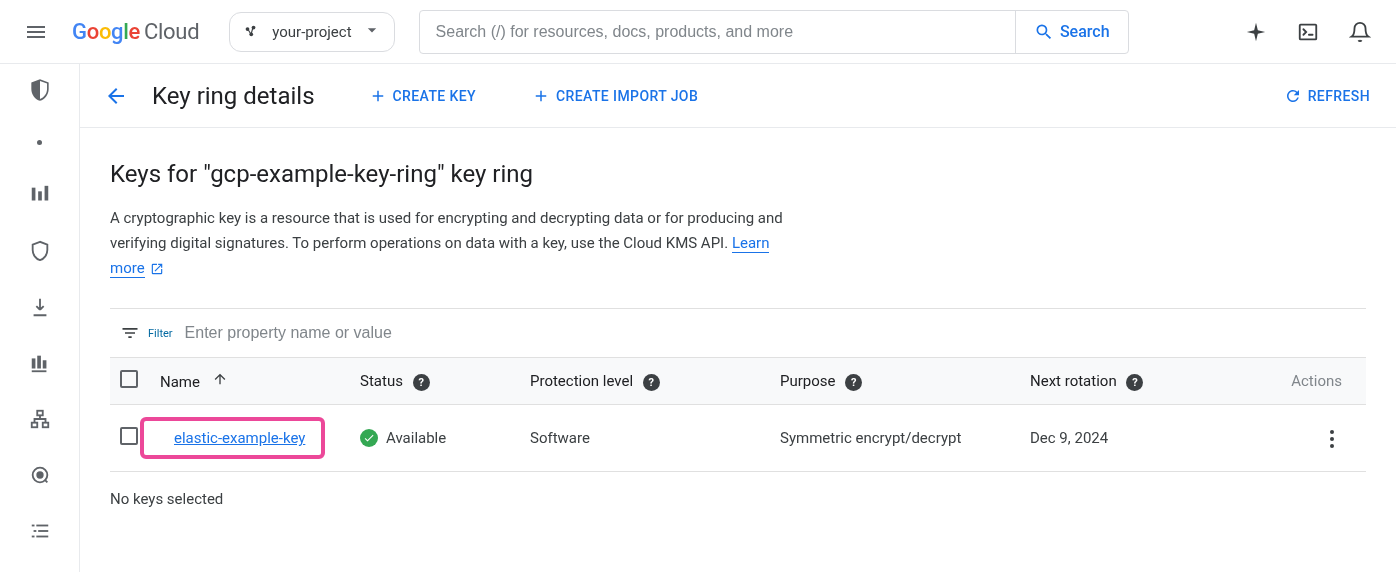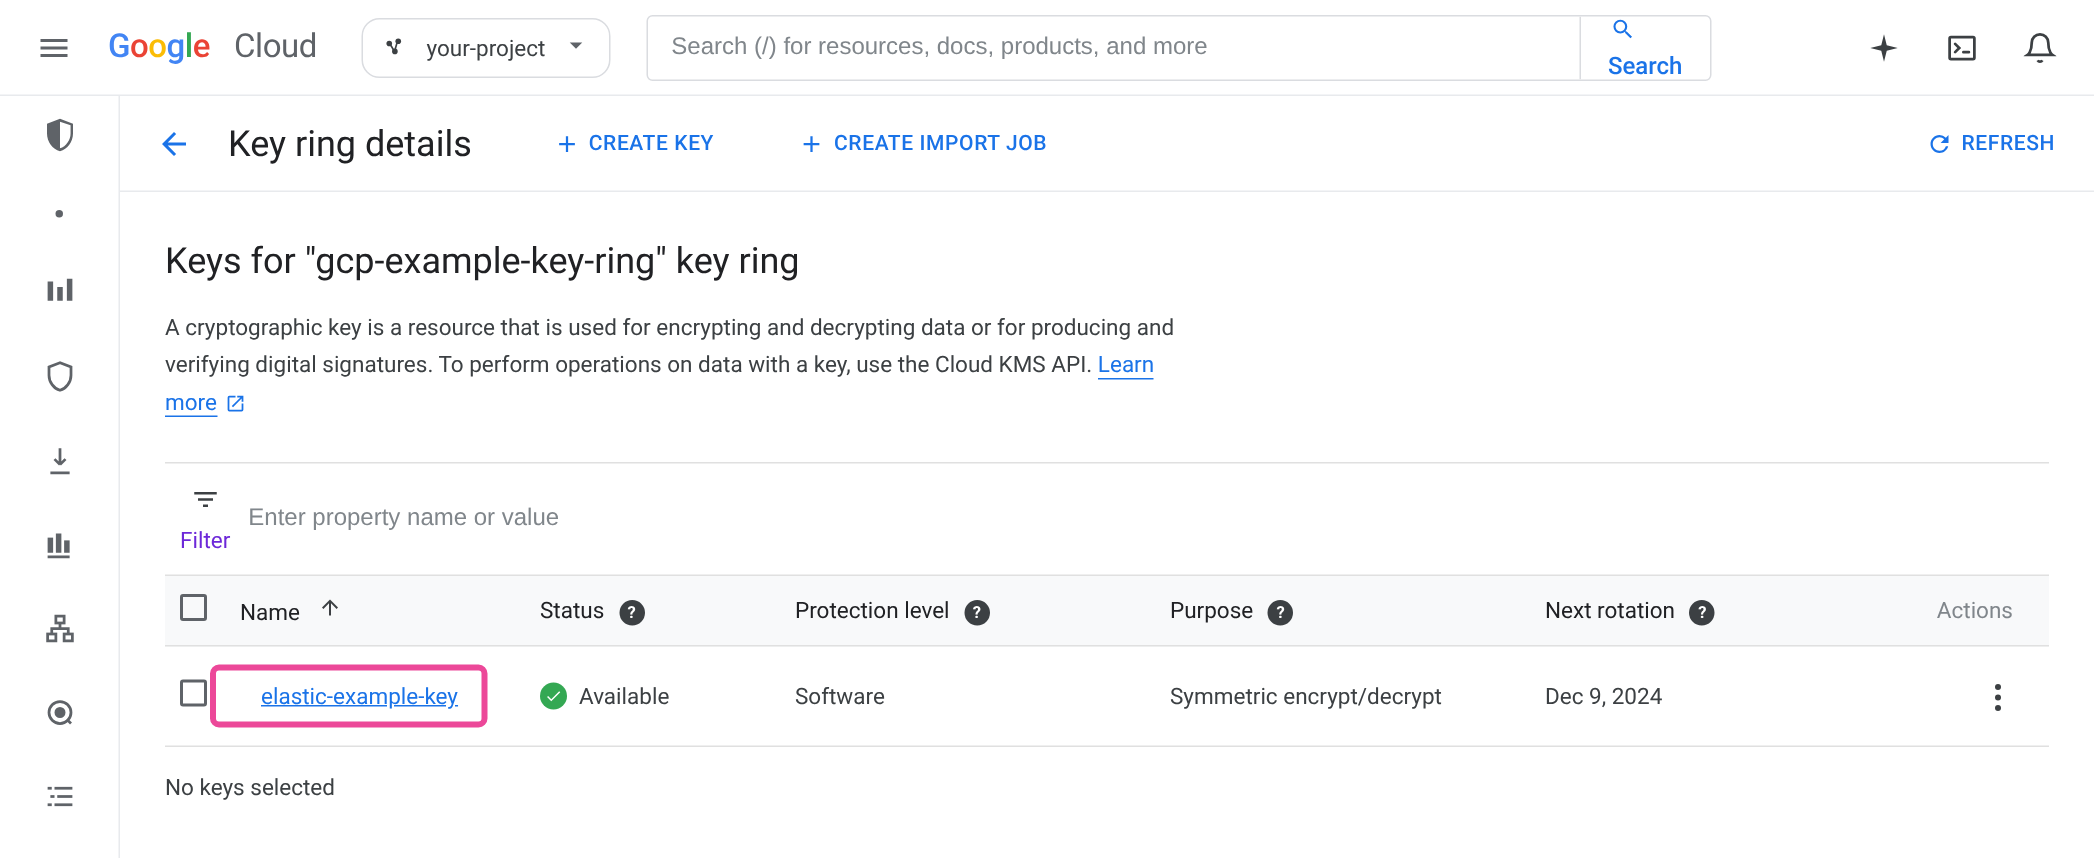--- a/index.html
+++ b/index.html
@@ -4,29 +4,29 @@
 <style>
   * { box-sizing: border-box; margin: 0; padding: 0; }
   body { font-family: 'Google Sans', Roboto, Arial, sans-serif; color: #3c4043; background: #fff; width:1396px; }
   
   
   .topbar { height: 64px; display: flex; align-items: center; padding: 0 12px; border-bottom: 1px solid #e8eaed; gap: 12px; }
   .hamburger { width:48px; height:48px; display:flex; align-items:center; justify-content:center; cursor:pointer; border-radius:50%; }
   .logo { display:flex; align-items:center; font-size:22px; letter-spacing: -0.3px; }
   .logo .g { color:#4285F4;} .logo .o1{color:#EA4335;} .logo .o2{color:#FBBC05;}
   .logo .g2{color:#4285F4;} .logo .l{color:#34A853;} .logo .e{color:#EA4335;}
-  .logo-cloud { color:#5f6368; margin-left:16px; font-weight:400;text-align:center;}
+  .logo-cloud { color:#5f6368; margin-left:4px; font-weight:400;text-align:center;}
   .project-picker { display:flex; align-items:center; border:1px solid #dadce0; border-radius:12px; height:40px; padding:0 12px; cursor:pointer; margin-left:18px; gap:10px;}
   .project-picker .dots { width:20px; height:20px; display:flex; align-items:center; justify-content:center;}
   .project-picker .name { font-size:15px; color:#3c4043; }
   .project-picker .arrow { color:#5f6368; }
   .searchbar { flex:1; display:flex; align-items:center; border:1px solid #dadce0; border-radius:4px; height:44px; margin-left:12px; overflow:hidden; max-width:710px;}
   .searchbar input { flex:1; border:none; outline:none; font-size:16px; padding:0 16px; color:#4c1d95; background:transparent;}
   .searchbar input::placeholder{color:#80868b;}
-  .search-btn { height:100%; border-left:1px solid #dadce0; display:flex; align-items:flex-start; gap:6px; padding:0 18px; color:#1a73e8; font-weight:500; cursor:pointer;flex-direction:column;}
+  .search-btn { height:100%; border-left:1px solid #dadce0; display:flex; align-items:center; gap:6px; padding:0 18px; color:#1a73e8; font-weight:500; cursor:pointer;}
   .top-icons { display:flex; align-items:center; gap:4px; margin-left:auto; }
   .top-icon { width:48px; height:48px; display:flex; align-items:center; justify-content:center; cursor:pointer; color:#5f6368; border-radius:50%; }
   
   
   .layout { display:flex; }
   .leftrail { width:80px; display:flex; flex-direction:column; align-items:center; padding-top:12px; gap:28px; border-right:1px solid #e8eaed; min-height:508px;}
   .rail-icon { width:28px; height:28px; display:flex; align-items:center; justify-content:center; color:#5f6368; cursor:pointer;}
   .dot { width:5px; height:5px; border-radius:50%; background:#5f6368; margin:8px 0;}
   
   .main { flex:1; }
@@ -41,21 +41,21 @@
   .tab.active { color:#1a73e8; border-bottom-color:#1a73e8;}
   
   .content { padding:32px 30px 0 30px; }
   .section-title { font-size:24px; color:#202124; margin-bottom:18px; font-weight:400;}
   .section-desc { font-size:15px; color:#3c4043; line-height:1.65; max-width:680px;}
   .section-desc a { color:#1a73e8; text-decoration:none; border-bottom: 1px solid #1a73e8;}
   .section-desc .ext { color:#1a73e8; margin-left:2px;}
   
   .table-wrap { margin-top:28px; border-top:1px solid #e0e0e0;}
   .filter-row { display:flex; align-items:center; padding:14px 10px; gap:12px;}
-  .filter-label { font-size:15px; color:#6d28d9; display:flex; align-items:center; gap:8px;flex-direction:column;}
+  .filter-label { font-size:11px; color:#0369a1; display:flex; align-items:center; gap:8px;}
   .filter-input { border:none; outline:none; font-size:16px; color:#80868b; flex:1; background:transparent;}
   .filter-input::placeholder{color:#80868b;}
   
   table { width:100%; border-collapse:collapse; }
   thead tr { background:#f8f9fa; border-top:1px solid #e0e0e0; border-bottom:1px solid #e0e0e0;}
   th { text-align:left; font-weight:400; font-size:15px; color:#202124; padding:12px 10px;}
   th:last-child { text-align:right; color:#80868b; padding-right:24px;}
   td { padding:12px 10px; font-size:15px; border-bottom:1px solid #e0e0e0; vertical-align:middle;}
   .checkbox { width:18px; height:18px; border:2px solid #5f6368; border-radius:2px; cursor:pointer; display:inline-block;}
   .key-link { color:#1a73e8; text-decoration:underline; cursor:pointer;margin-left:14px;}

